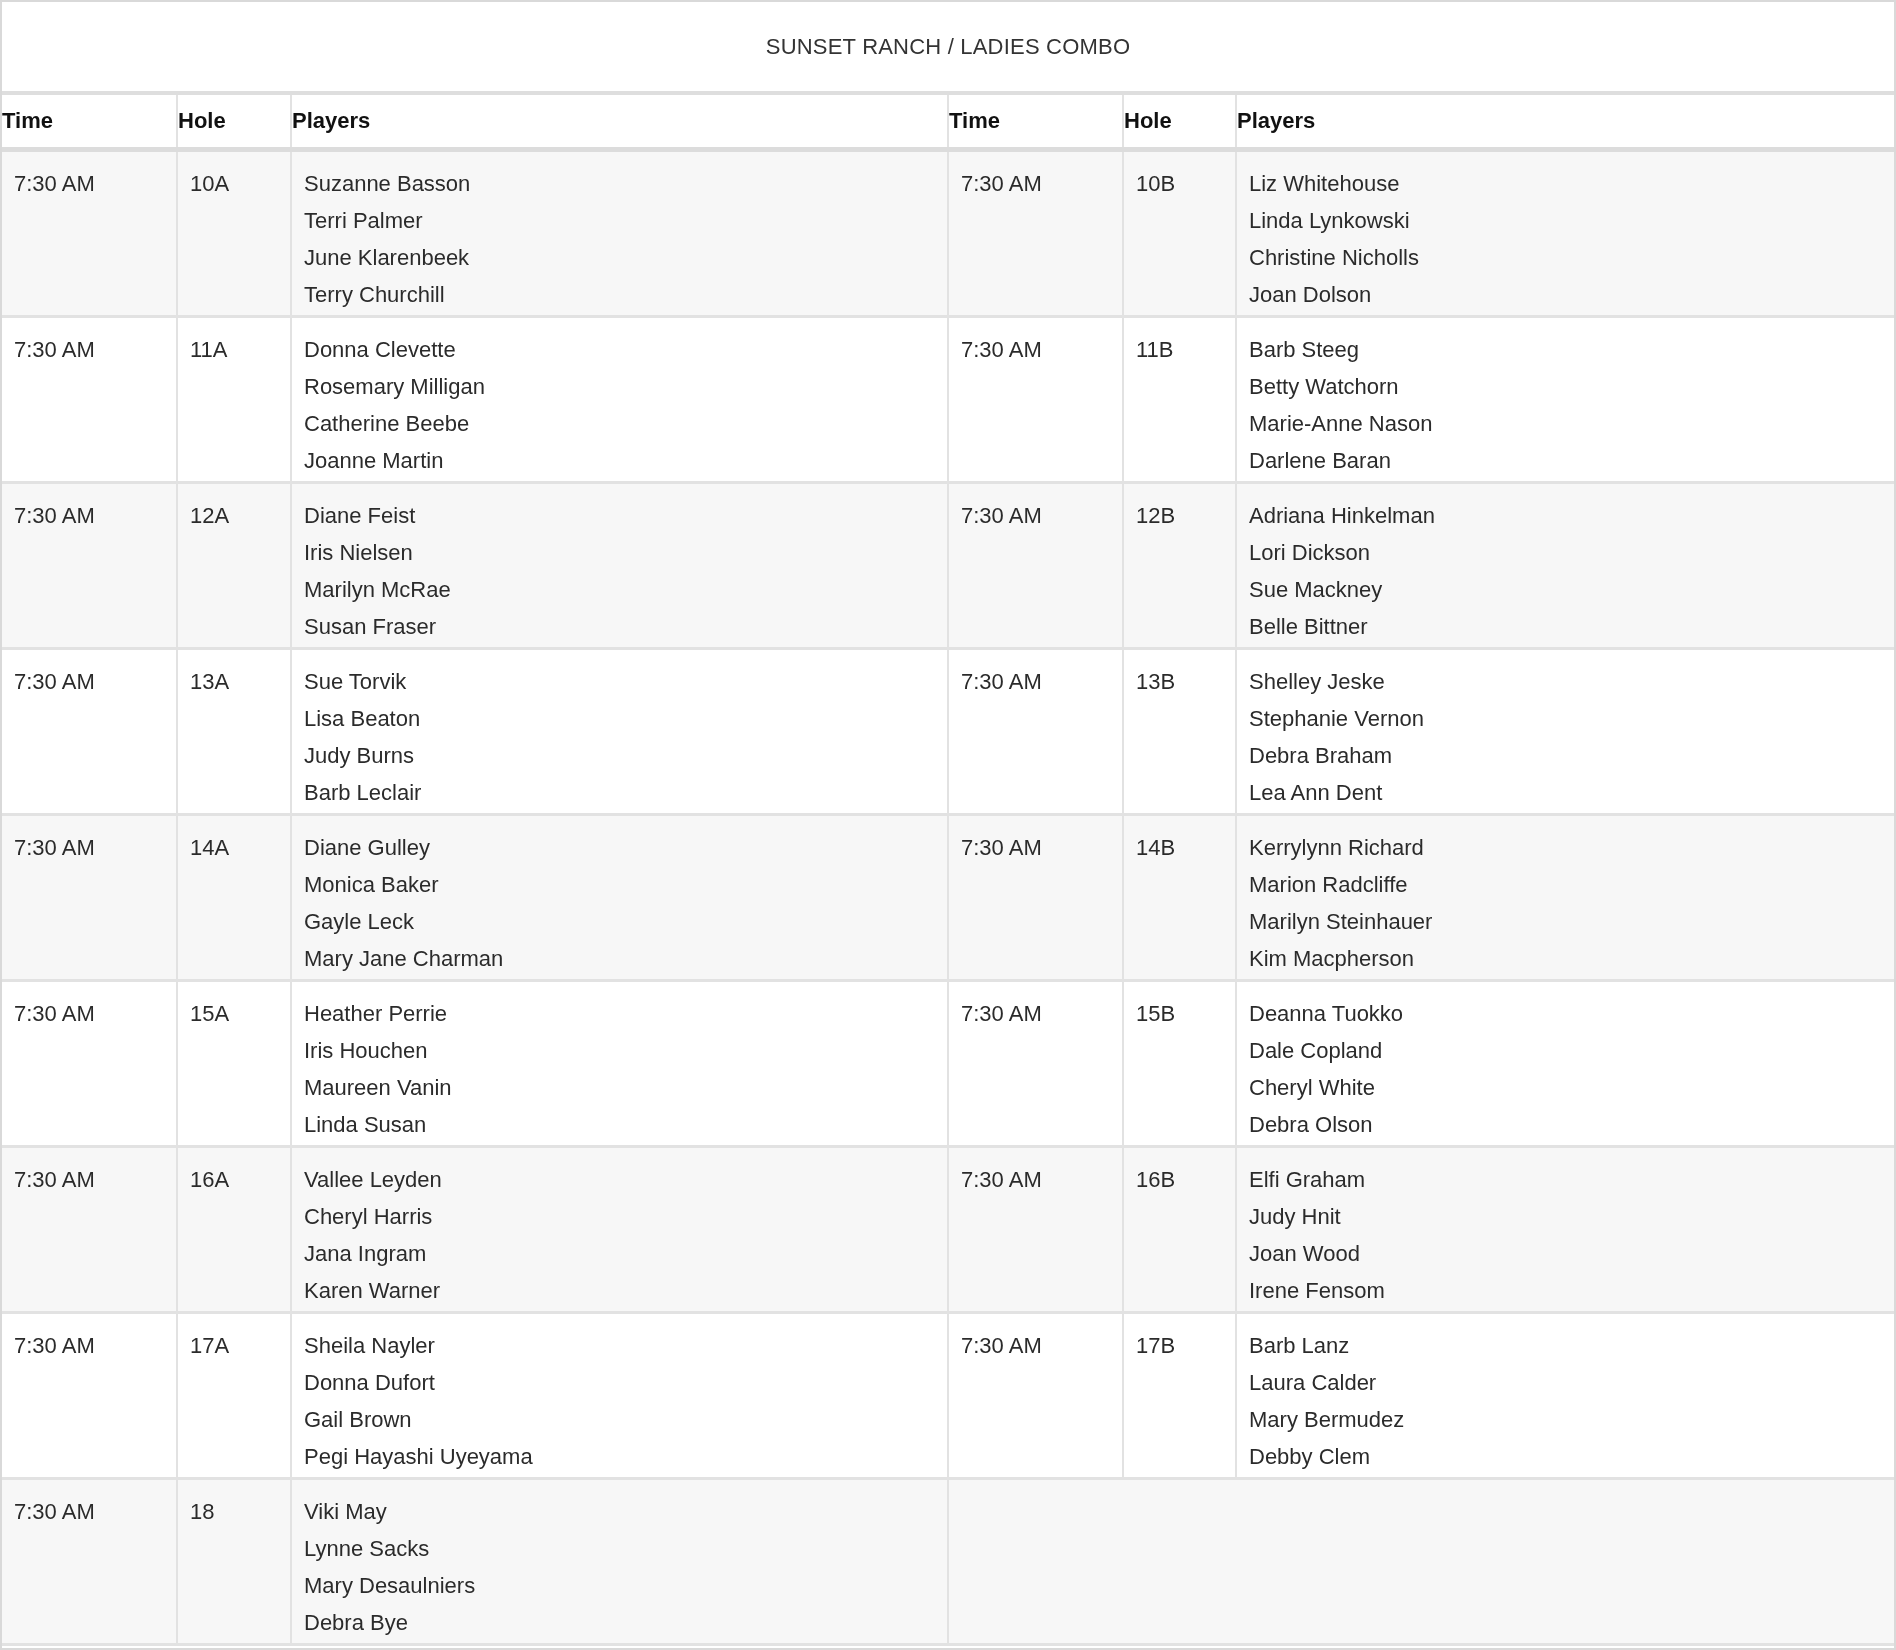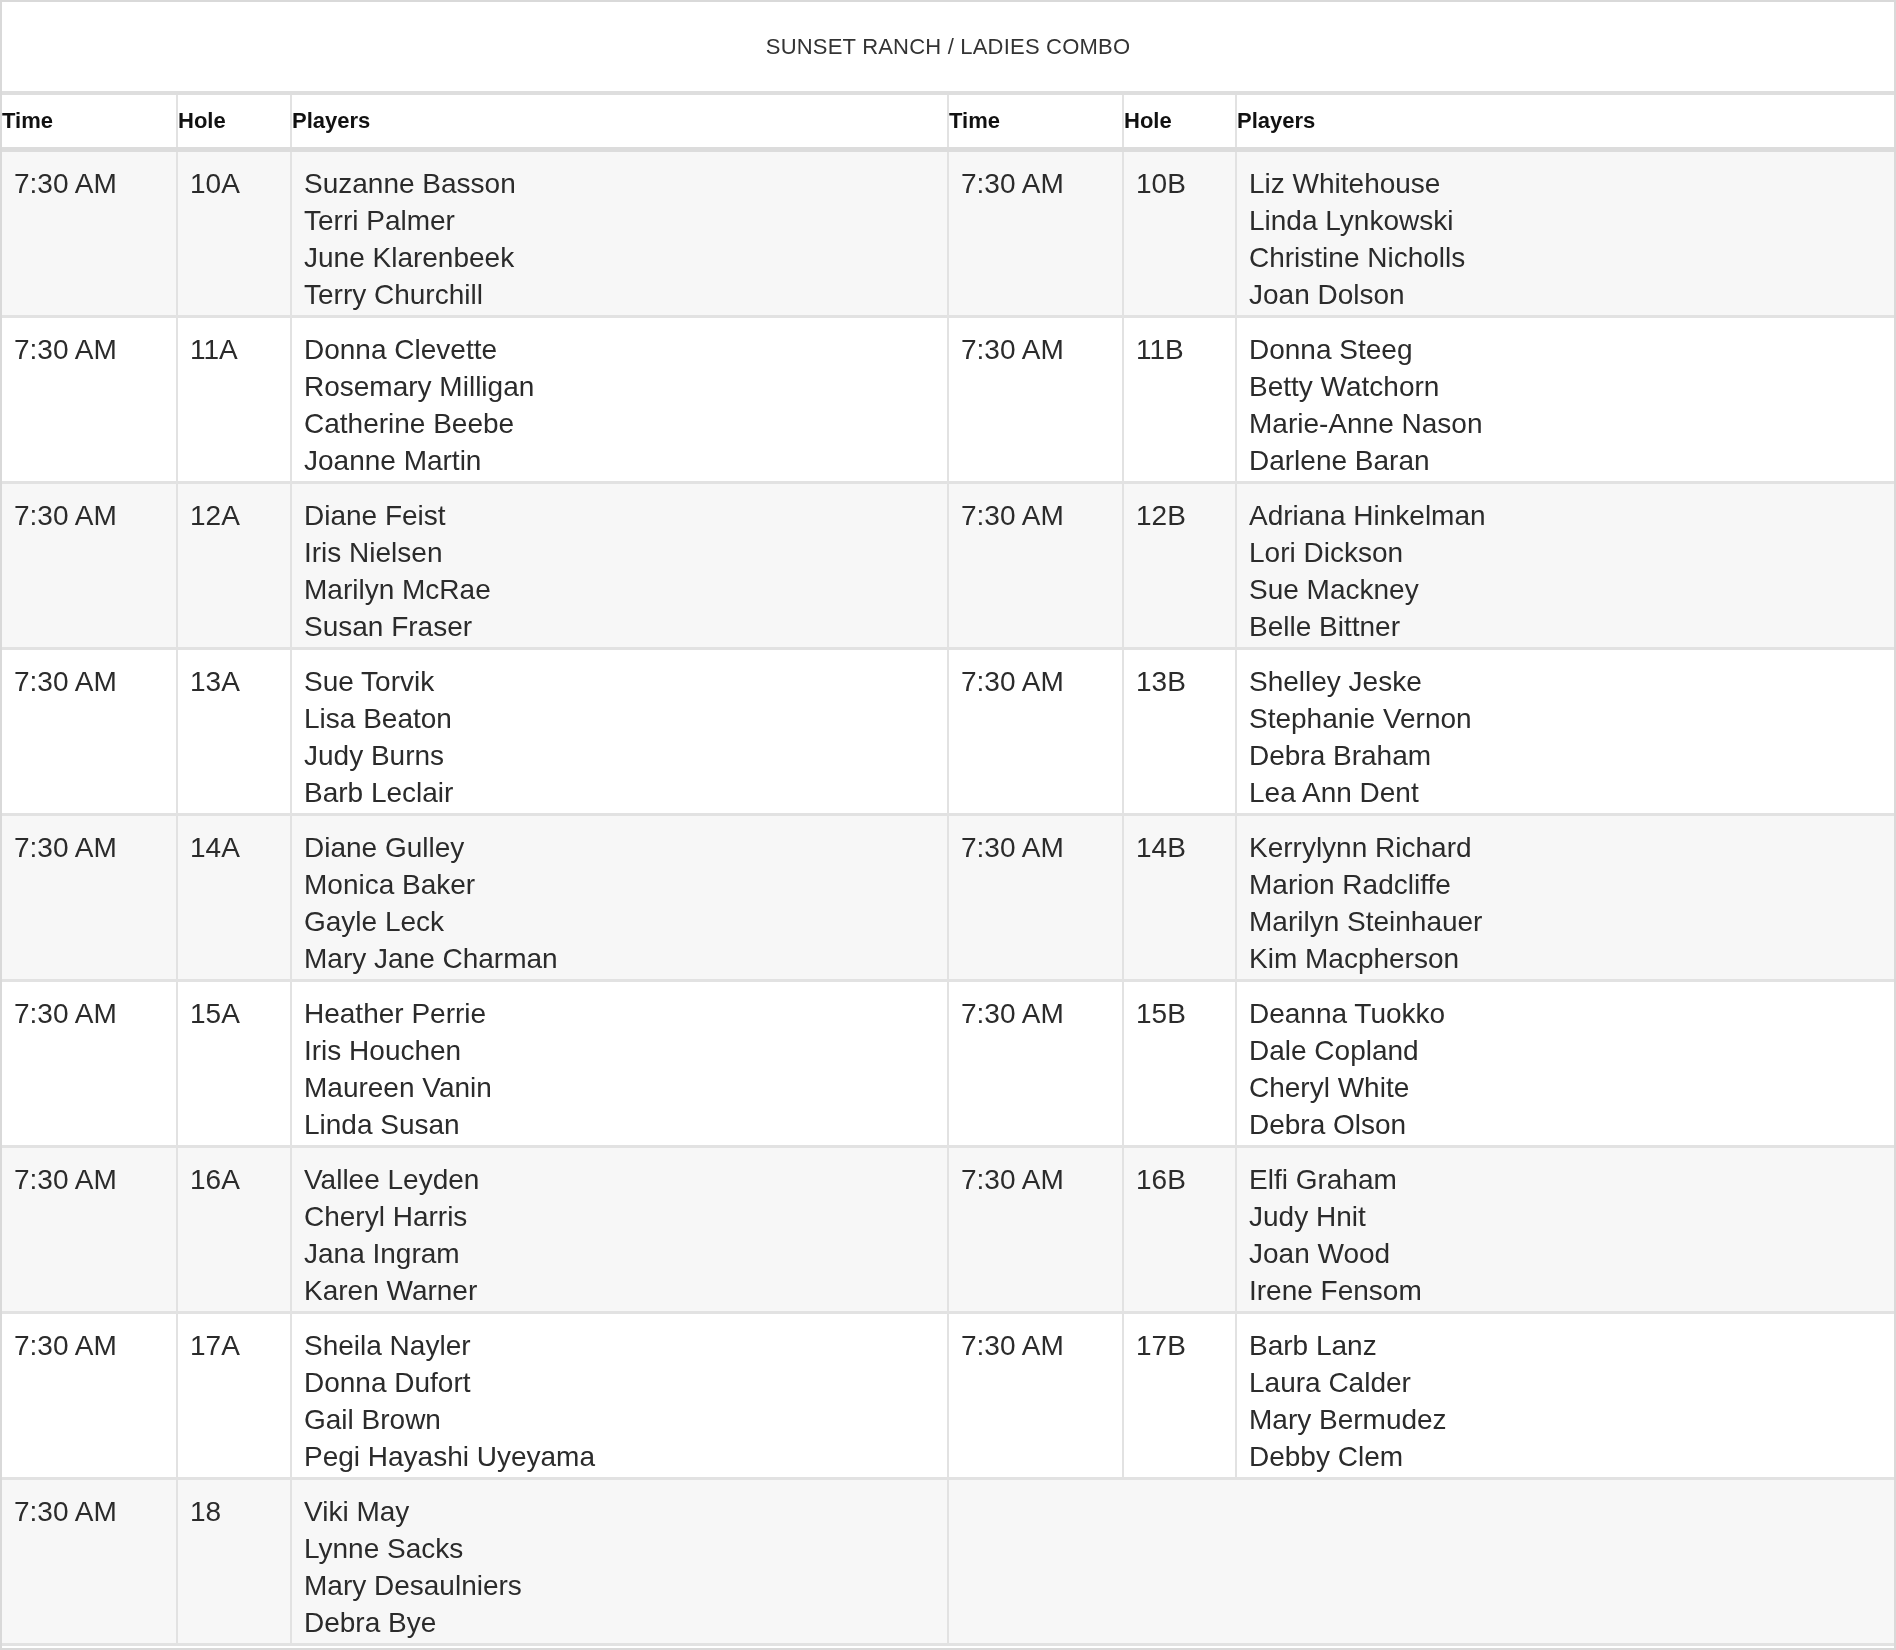--- a/index.html
+++ b/index.html
@@ -51,21 +51,21 @@
     background: #ffffff;
     padding: 13px 10px 13px 0;
     line-height: 26px;
     border-right: 2px solid #e2e2e2;
     border-bottom: 5px solid #dcdcdc;
   }
   thead th:last-child { border-right: none; }
 
   tbody td {
     vertical-align: top;
-    font-size: 28px;
+    font-size: 22px;
     color: #2b2b2b;
     padding: 13px 10px 2px 12px;
     border-right: 2px solid #e2e2e2;
     border-bottom: 3px solid #e2e2e2;
   }
   tbody td:last-child { border-right: none; }
   tbody tr:nth-child(odd) td { background: #f7f7f7; }
   tbody tr:nth-child(even) td { background: #ffffff; }
 
   td .line { line-height: 37px; }
@@ -137,21 +137,21 @@
             <div class="line">Catherine Beebe</div>
             <div class="line">Joanne Martin</div>
           </td>
           <td class="time-cell">
             <div class="line">7:30 AM</div>
           </td>
           <td class="hole-cell">
             <div class="line">11B</div>
           </td>
           <td class="players-cell">
-            <div class="line">Donna Steeg</div>
+            <div class="line">Barb Steeg</div>
             <div class="line">Betty Watchorn</div>
             <div class="line">Marie-Anne Nason</div>
             <div class="line">Darlene Baran</div>
           </td>
         </tr>
         <tr>
           <td class="time-cell">
             <div class="line">7:30 AM</div>
           </td>
           <td class="hole-cell">

